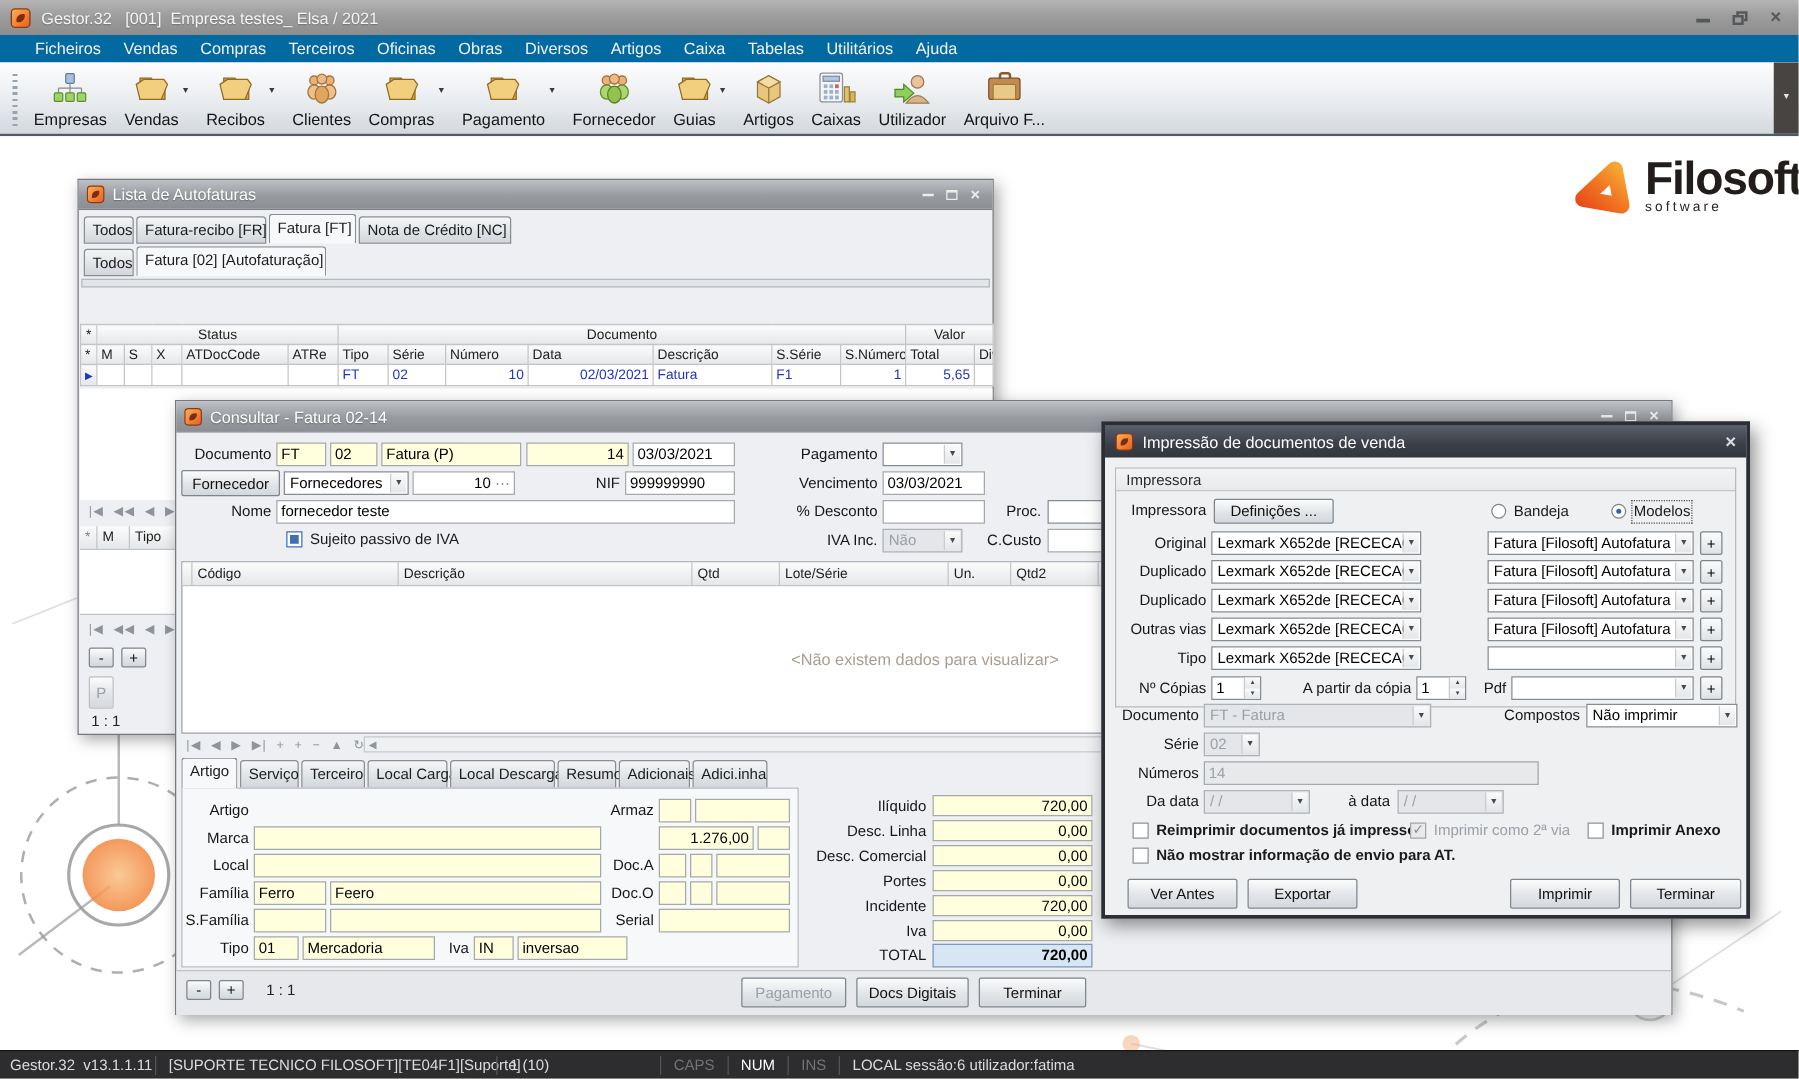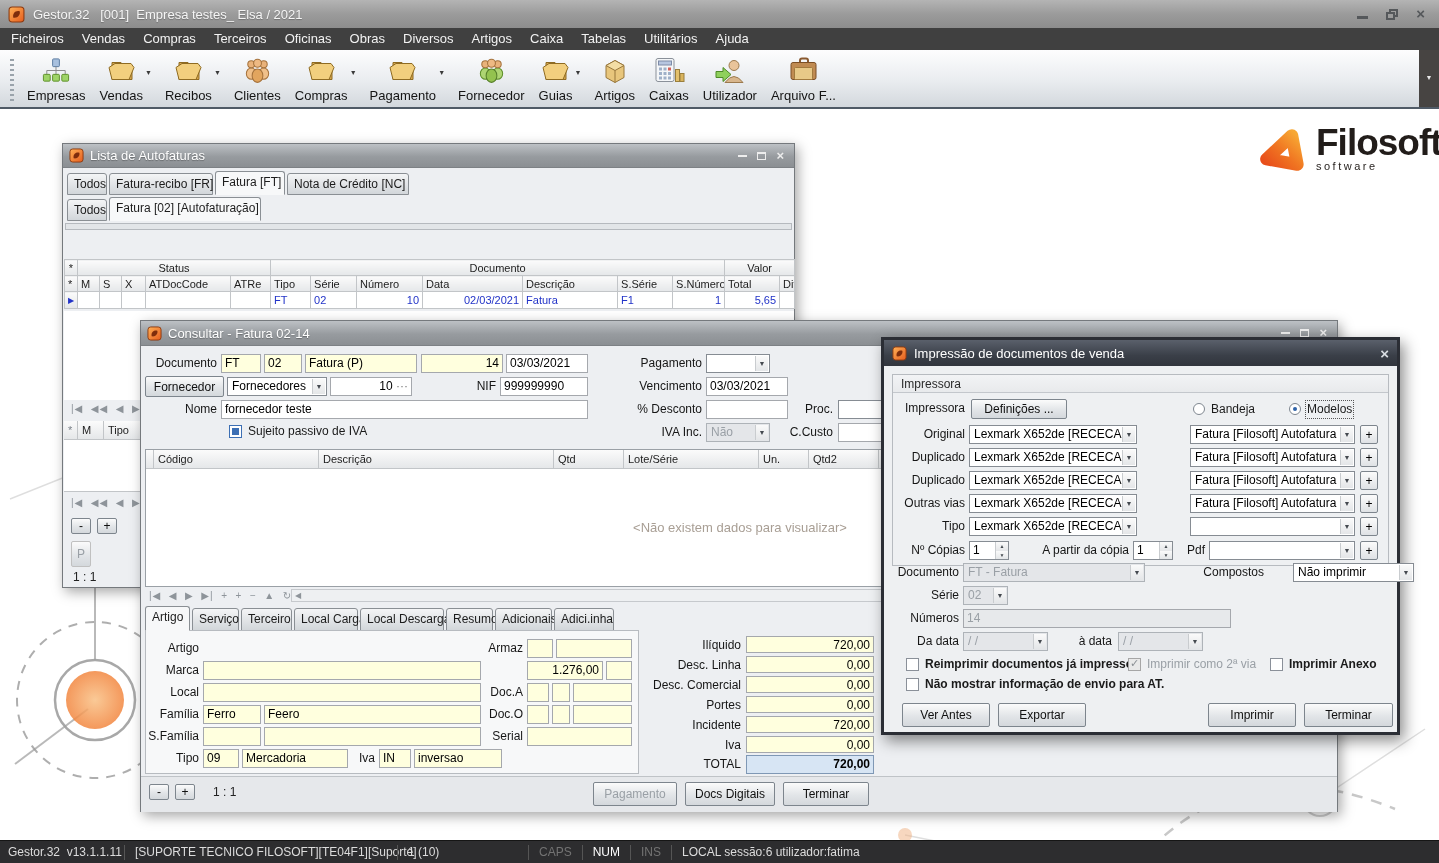--- a/index.html
+++ b/index.html
@@ -12,21 +12,21 @@
   #titlebar .t{color:#f5f5f5;font-size:13px;white-space:pre;text-shadow:0 1px 1px rgba(0,0,0,.25);}
   #main-caps{margin-left:auto;display:flex;gap:18px;align-items:center;padding-right:6px;}
   .mcap{color:#55585b;font-weight:bold;}
   .bar-ic{display:inline-block;width:11px;height:3px;background:#55585b;}
   .rest-ic{position:relative;width:12px;height:11px;}
   .rest-ic i{position:absolute;width:9px;height:8px;border:2px solid #55585b;}
   .rest-ic i.b{left:0;bottom:0;background:#9b9b9b;}
   .rest-ic i.f{right:0;top:0;}
   .x-ic{font-size:15px;line-height:14px;color:#55585b;font-weight:bold;}
 
-  #menubar{left:0;top:28px;width:1439px;height:22px;background:#404040;display:flex;align-items:flex-start;padding-left:2px;}
+  #menubar{left:0;top:28px;width:1439px;height:22px;background:#0369a1;display:flex;align-items:flex-start;padding-left:19px;}
   .menu-item{color:#f2f2f2;font-size:13px;padding:0 9px;line-height:22px;}
 
   #toolbar{left:0;top:50px;width:1439px;height:57px;background:linear-gradient(#fdfdfe,#e9ecef 55%,#d3d8dd);display:flex;align-items:flex-start;padding:3px 0 0 10px;}
   #tb-grip{width:4px;height:42px;margin:6px 6px 0 0;background:repeating-linear-gradient(to bottom,#9aa3ab 0 2px,transparent 2px 5px);}
   .tb-item{position:relative;display:flex;flex-direction:column;align-items:center;padding:1px 7px 0 7px;}
   .tb-item .tb-ic{height:33px;display:flex;align-items:center;}
   .tb-item .tb-lb{font-size:13px;color:#141414;margin-top:1px;white-space:nowrap;}
   .tb-arr{position:absolute;right:-2px;top:16px;font-size:7px;color:#3a3a3a;}
   .tb-item.has-arr{margin-right:8px;}
   #tb-overflow{position:absolute;right:0;top:50px;width:20px;height:57px;background:#474442;color:#e8e8e8;text-align:center;}
@@ -581,21 +581,21 @@
     <div class="fld y" style="left:411px;top:384px;width:18px;"></div>
     <div class="fld y" style="left:432px;top:384px;width:59px;"></div>
 
     <span class="lbl" style="left:4px;top:406px;width:54px;">S.Família</span>
     <div class="fld y" style="left:62px;top:406px;width:58px;"></div>
     <div class="fld y" style="left:123px;top:406px;width:217px;"></div>
     <span class="lbl" style="left:346px;top:406px;width:36px;">Serial</span>
     <div class="fld y" style="left:386px;top:406px;width:105px;"></div>
 
     <span class="lbl" style="left:12px;top:428px;width:46px;">Tipo</span>
-    <div class="fld y" style="left:62px;top:428px;width:36px;">09</div>
+    <div class="fld y" style="left:62px;top:428px;width:36px;">01</div>
     <div class="fld y" style="left:101px;top:428px;width:106px;">Mercadoria</div>
     <span class="lbl" style="left:212px;top:428px;width:22px;">Iva</span>
     <div class="fld y" style="left:238px;top:428px;width:32px;">IN</div>
     <div class="fld y" style="left:273px;top:428px;width:88px;">inversao</div>
 
     <span class="lbl" style="left:500px;top:315px;width:100px;">Ilíquido</span>
     <div class="fld y r" style="left:605px;top:315px;width:128px;height:17px;">720,00</div>
     <span class="lbl" style="left:500px;top:335px;width:100px;">Desc. Linha</span>
     <div class="fld y r" style="left:605px;top:335px;width:128px;height:17px;">0,00</div>
     <span class="lbl" style="left:500px;top:355px;width:100px;">Desc. Comercial</span>
@@ -682,21 +682,21 @@
       <span class="lbl" style="left:286px;top:166px;width:26px;">Pdf</span>
       <div class="combo" style="left:316px;top:166px;width:146px;">
           <span class="arr">▼</span>
         </div>
       <div class="plusbtn" style="left:467px;top:166px;">+</div>
     </div>
 
     <span class="lbl" style="left:0;top:223px;width:75px;">Documento</span>
     <div class="combo dis" style="left:79px;top:223px;width:182px;"><span>FT - Fatura</span><span class="arr">▼</span></div>
     <span class="lbl" style="left:306px;top:223px;width:74px;">Compostos</span>
-    <div class="combo" style="left:385px;top:223px;width:121px;margin-left:24px;"><span>Não imprimir</span><span class="arr">▼</span></div>
+    <div class="combo" style="left:385px;top:223px;width:121px;"><span>Não imprimir</span><span class="arr">▼</span></div>
 
     <span class="lbl" style="left:0;top:246px;width:75px;">Série</span>
     <div class="combo dis" style="left:79px;top:246px;width:45px;"><span>02</span><span class="arr">▼</span></div>
 
     <span class="lbl" style="left:0;top:269px;width:75px;">Números</span>
     <div class="fld dis" style="left:79px;top:269px;width:268px;">14</div>
 
     <span class="lbl" style="left:0;top:292px;width:75px;">Da data</span>
     <div class="combo dis" style="left:79px;top:292px;width:85px;"><span>/ /</span><span class="arr">▼</span></div>
     <span class="lbl" style="left:188px;top:292px;width:40px;">à data</span>

